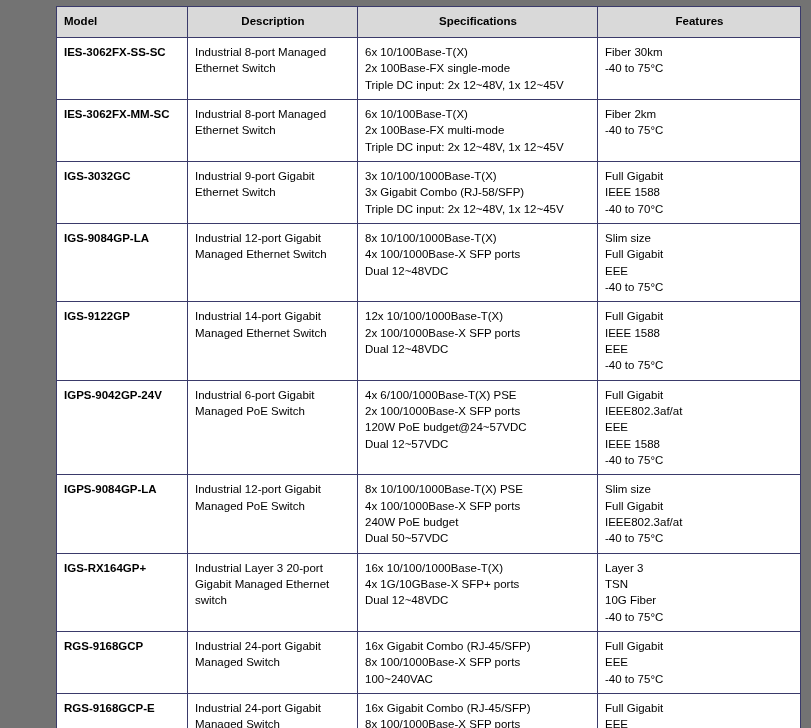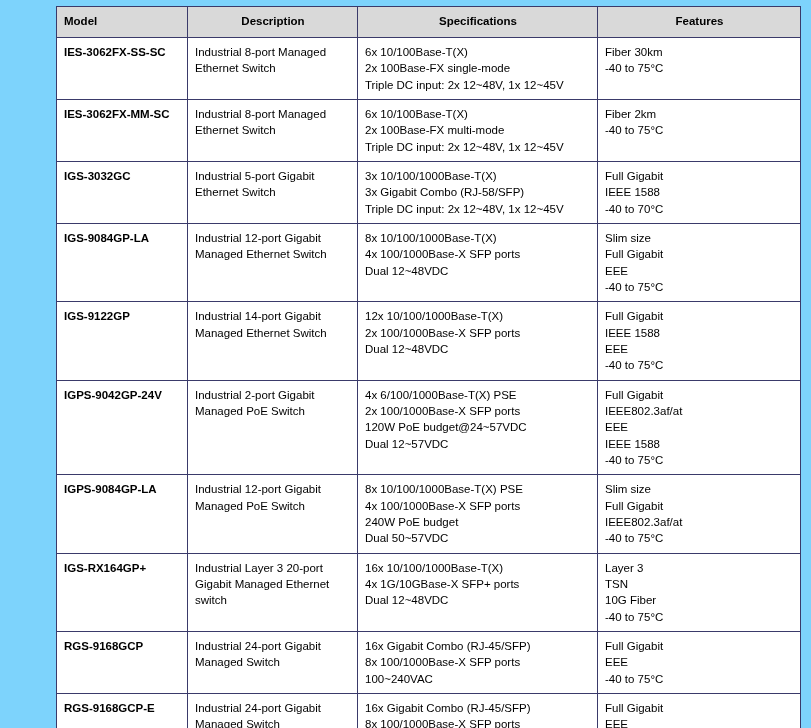--- a/index.html
+++ b/index.html
@@ -11,21 +11,21 @@
     width: 811px;
     height: 728px;
     font-family: "Liberation Sans", sans-serif;
     color: #000000;
     overflow: hidden;
   }
   .page {
     position: relative;
     width: 811px;
     height: 728px;
-    background: #7dd3fc;
+    background: #737373;
     box-sizing: border-box;
   }
   table.spec-table {
     position: absolute;
     left: 56px;
     top: 6px;
     width: 744px;
     border-collapse: collapse;
     table-layout: fixed;
     background: #ffffff;
@@ -122,21 +122,21 @@
             <span class="cell-line">Triple DC input: 2x 12~48V, 1x 12~45V</span>
           </td>
           <td class="feat">
             <span class="cell-line">Fiber 2km</span>
             <span class="cell-line">-40 to 75°C</span>
           </td>
         </tr>
         <tr>
           <td class="model">IGS-3032GC</td>
           <td class="desc">
-            <span class="cell-line">Industrial 5-port Gigabit</span>
+            <span class="cell-line">Industrial 9-port Gigabit</span>
             <span class="cell-line">Ethernet Switch</span>
           </td>
           <td class="spec">
             <span class="cell-line">3x 10/100/1000Base-T(X)</span>
             <span class="cell-line">3x Gigabit Combo (RJ-58/SFP)</span>
             <span class="cell-line">Triple DC input: 2x 12~48V, 1x 12~45V</span>
           </td>
           <td class="feat">
             <span class="cell-line">Full Gigabit</span>
             <span class="cell-line">IEEE 1588</span>
@@ -175,21 +175,21 @@
           <td class="feat">
             <span class="cell-line">Full Gigabit</span>
             <span class="cell-line">IEEE 1588</span>
             <span class="cell-line">EEE</span>
             <span class="cell-line">-40 to 75°C</span>
           </td>
         </tr>
         <tr>
           <td class="model">IGPS-9042GP-24V</td>
           <td class="desc">
-            <span class="cell-line">Industrial 2-port Gigabit</span>
+            <span class="cell-line">Industrial 6-port Gigabit</span>
             <span class="cell-line">Managed PoE Switch</span>
           </td>
           <td class="spec">
             <span class="cell-line">4x 6/100/1000Base-T(X) PSE</span>
             <span class="cell-line">2x 100/1000Base-X SFP ports</span>
             <span class="cell-line">120W PoE budget@24~57VDC</span>
             <span class="cell-line">Dual 12~57VDC</span>
           </td>
           <td class="feat">
             <span class="cell-line">Full Gigabit</span>

